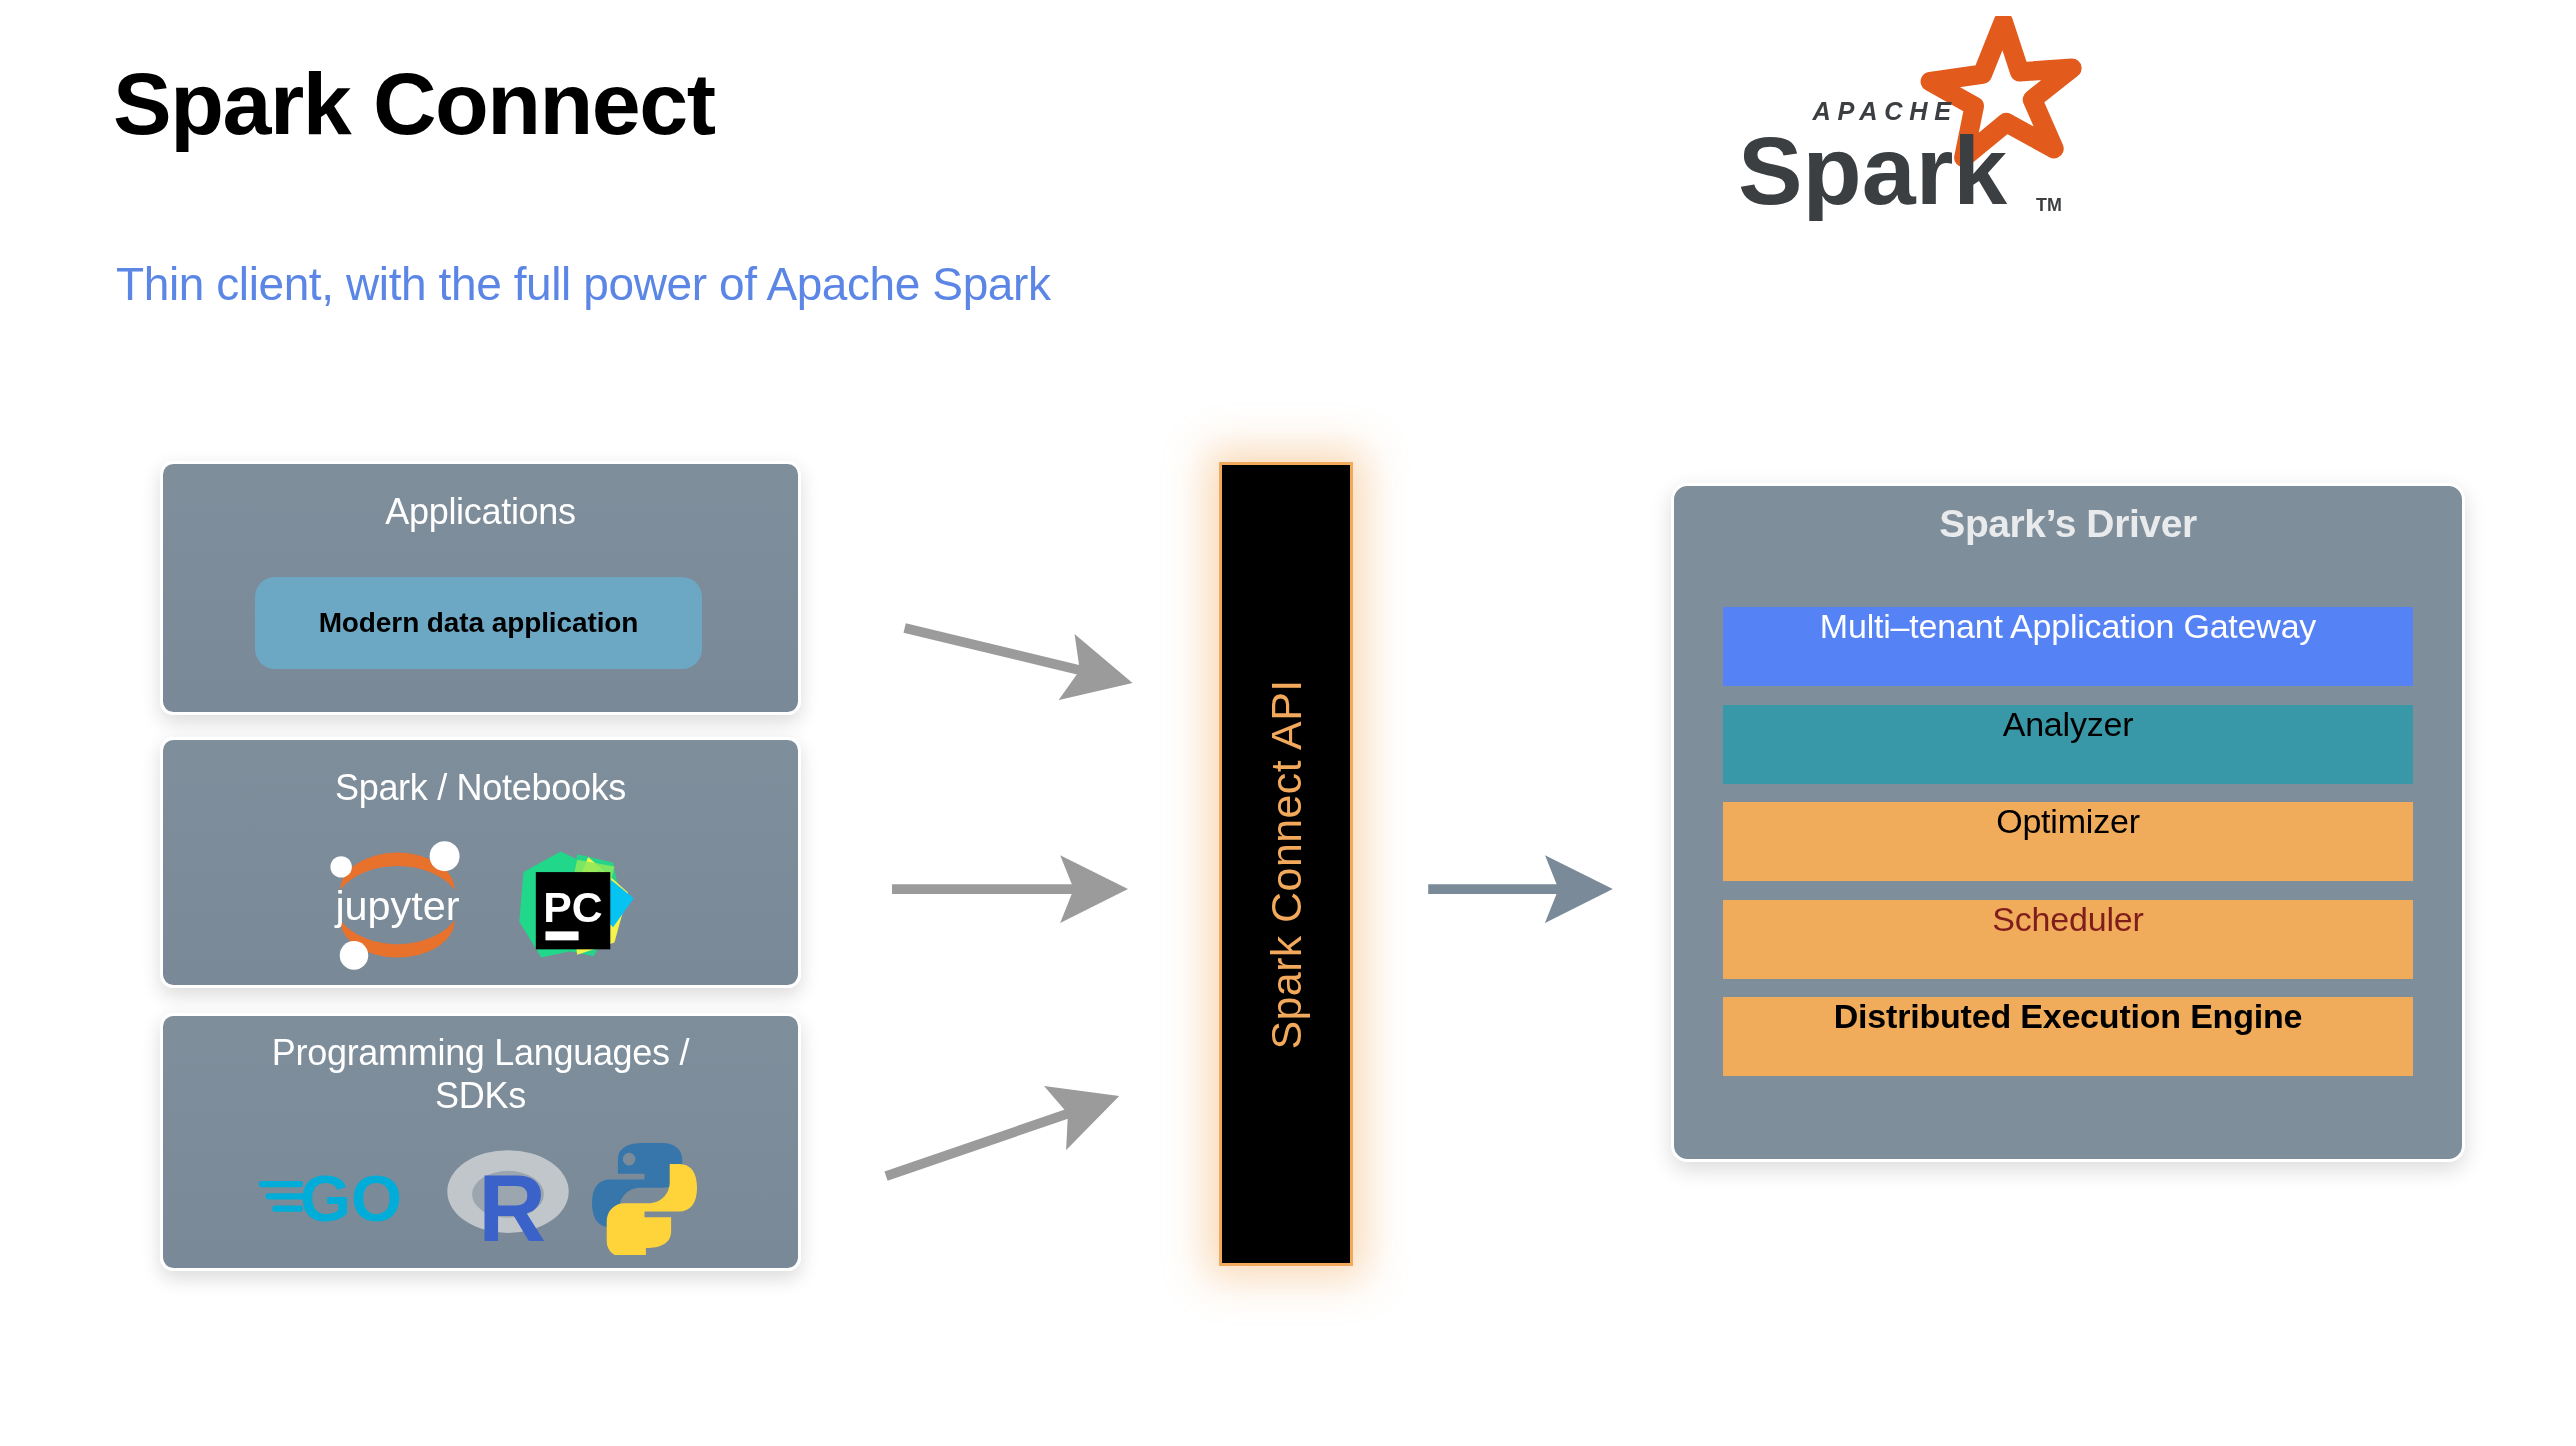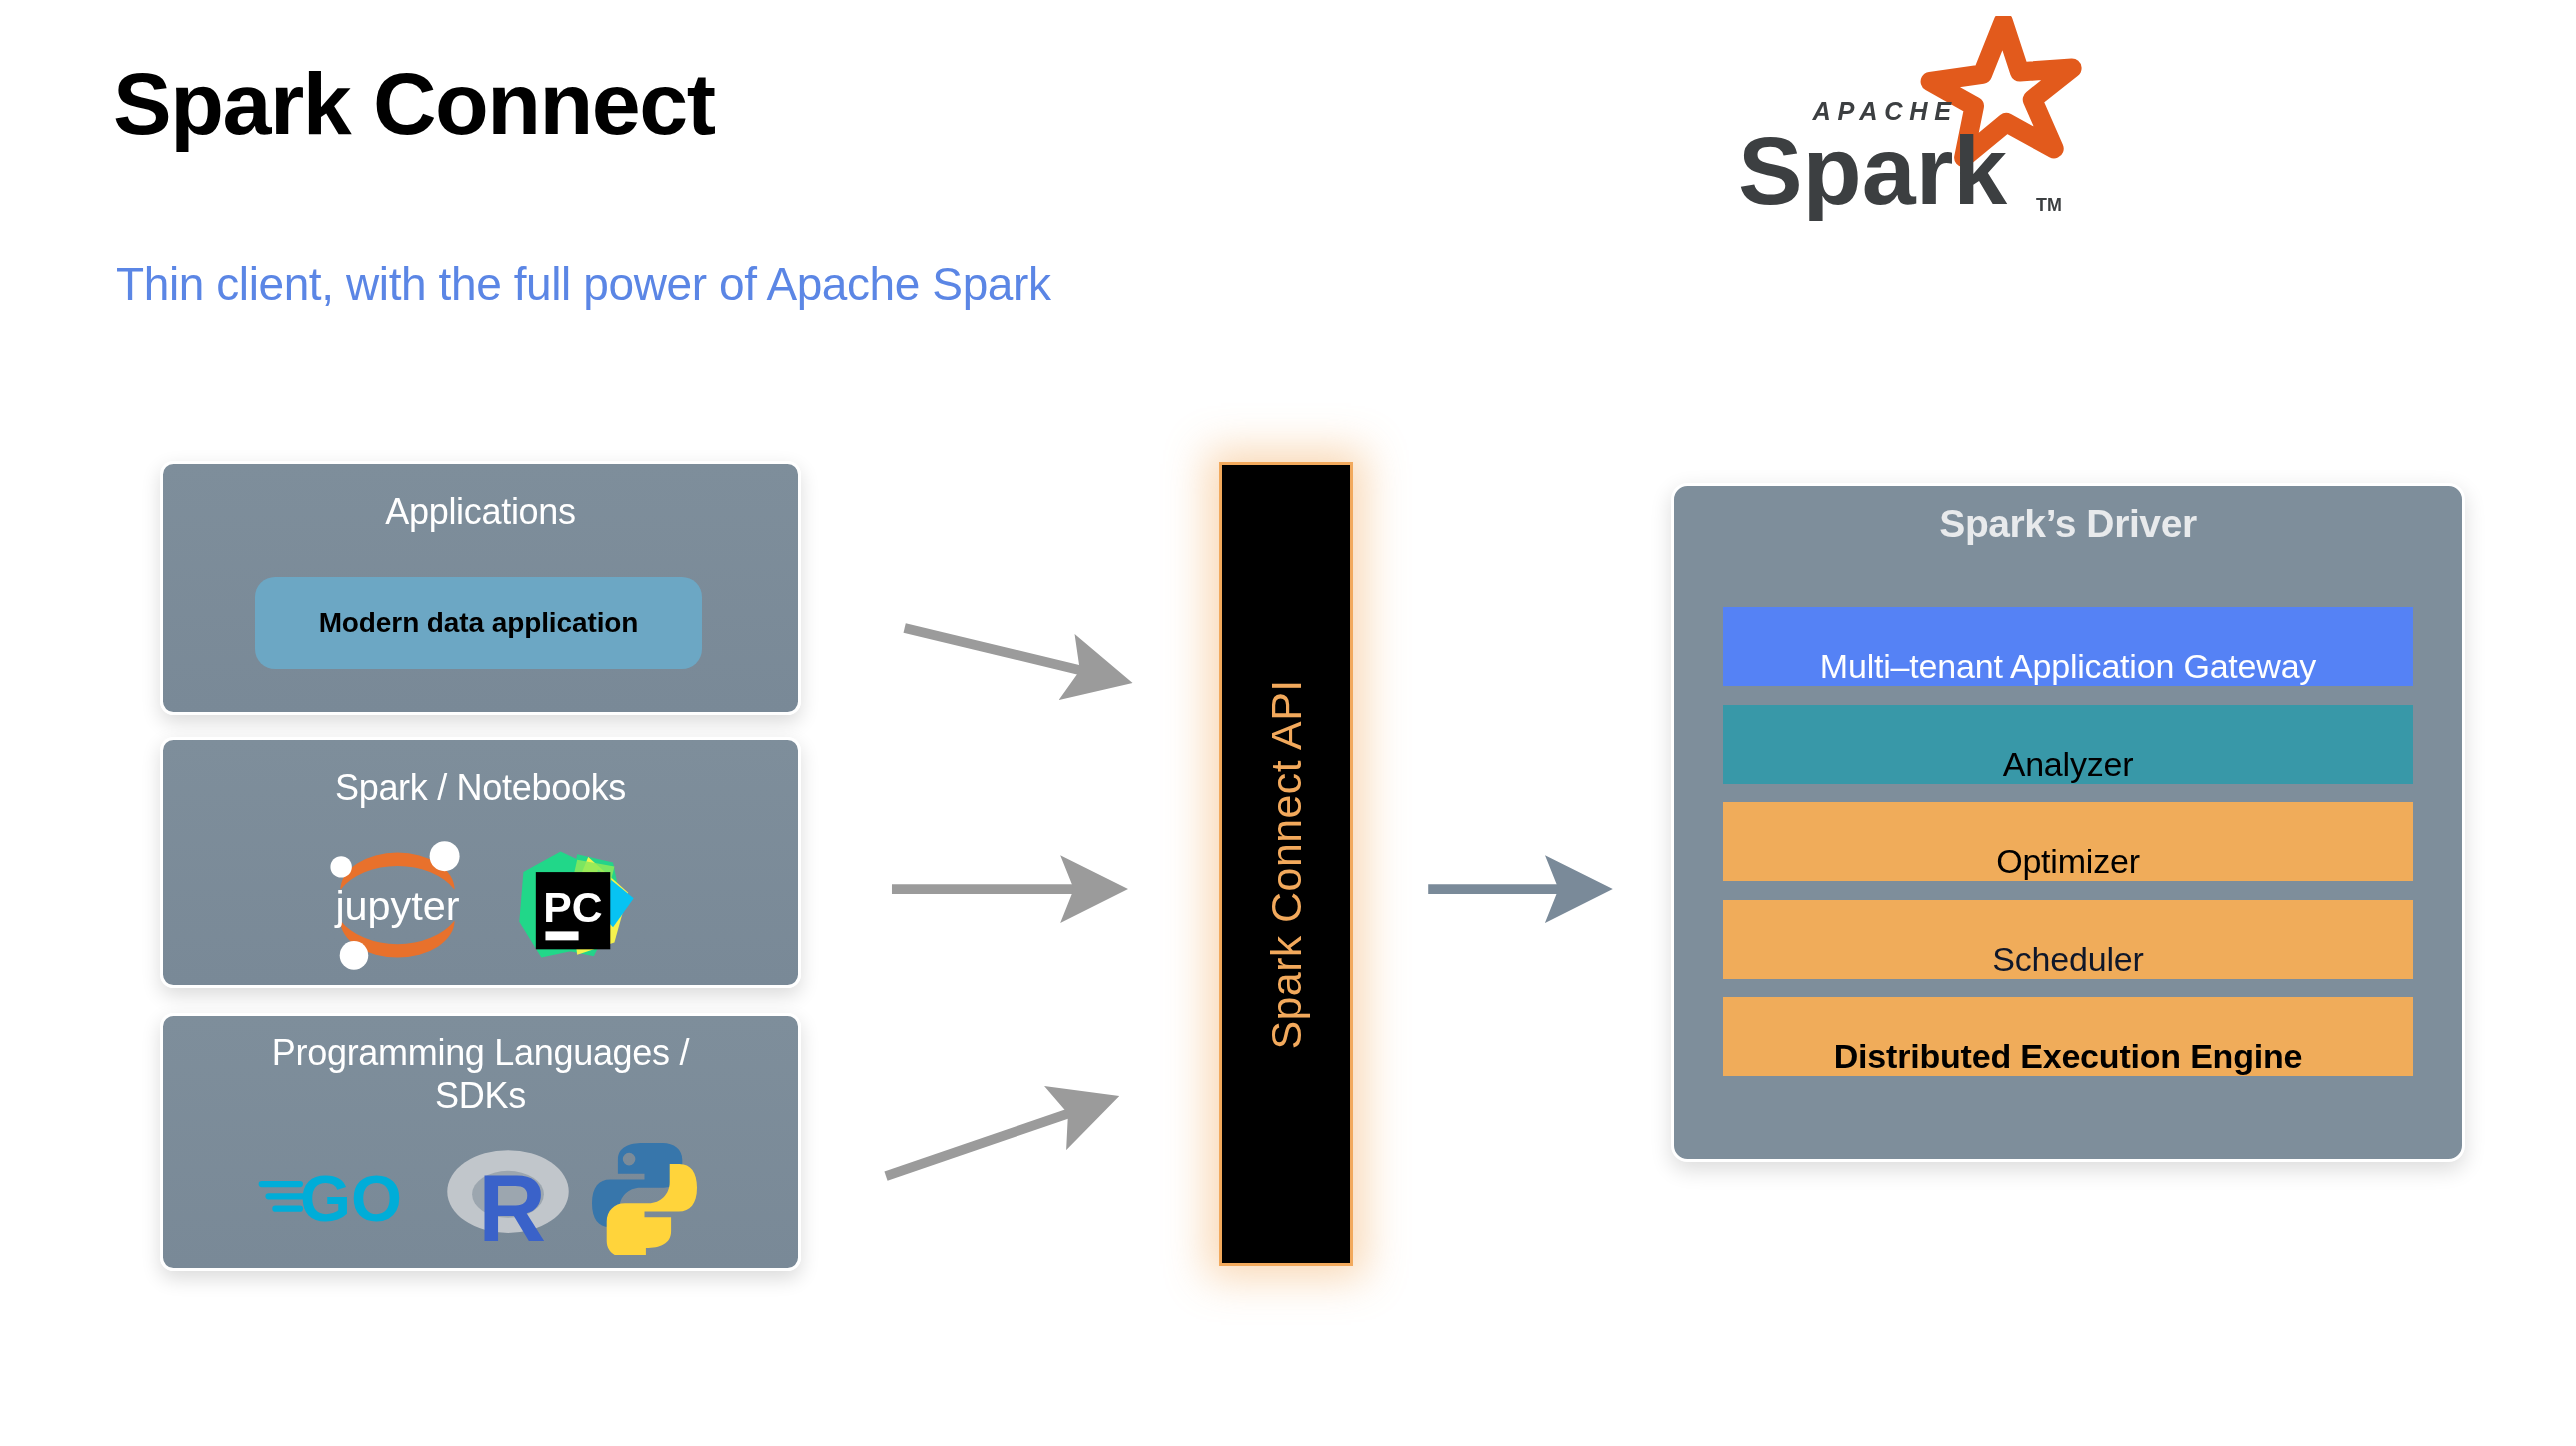--- a/index.html
+++ b/index.html
@@ -84,21 +84,21 @@
     color: #E8EAEC; font-size: 39px; font-weight: 700;
     text-align: center; width: 100%; padding-top: 16px;
     letter-spacing: -0.4px;
   }
   .driver-rows {
     position: absolute; left: 49px; right: 49px; top: 121px;
     display: flex; flex-direction: column; gap: 18.6px;
   }
   .driver-row {
     height: 79px;
-    display: flex; align-items: flex-end; justify-content: center;
+    display: flex; align-items: flex-start; justify-content: center;
     font-size: 34px; letter-spacing: -0.2px;
   }
 
   
   .arrows { position: absolute; left: 0; top: 0; width: 2576px; height: 1447px; pointer-events: none; }
 
   
   .icon-svg { display: block; }
 </style>
 </head>
@@ -223,21 +223,21 @@
     <div class="driver-rows">
       <div class="driver-row" style="background:#5582F5;color:#ffffff;font-weight:400;">
         <span>Multi–tenant Application Gateway</span>
       </div>
       <div class="driver-row" style="background:#3898A8;color:#000000;font-weight:400;">
         <span>Analyzer</span>
       </div>
       <div class="driver-row" style="background:#F0AC5A;color:#000000;font-weight:400;">
         <span>Optimizer</span>
       </div>
-      <div class="driver-row" style="background:#F0AC5A;color:#0f172a;font-weight:400;">
+      <div class="driver-row" style="background:#F0AC5A;color:#7f1d1d;font-weight:400;">
         <span>Scheduler</span>
       </div>
       <div class="driver-row" style="background:#F0AC5A;color:#000000;font-weight:700;">
         <span>Distributed Execution Engine</span>
       </div>
     </div>
   </div>
 
 </div>
 

